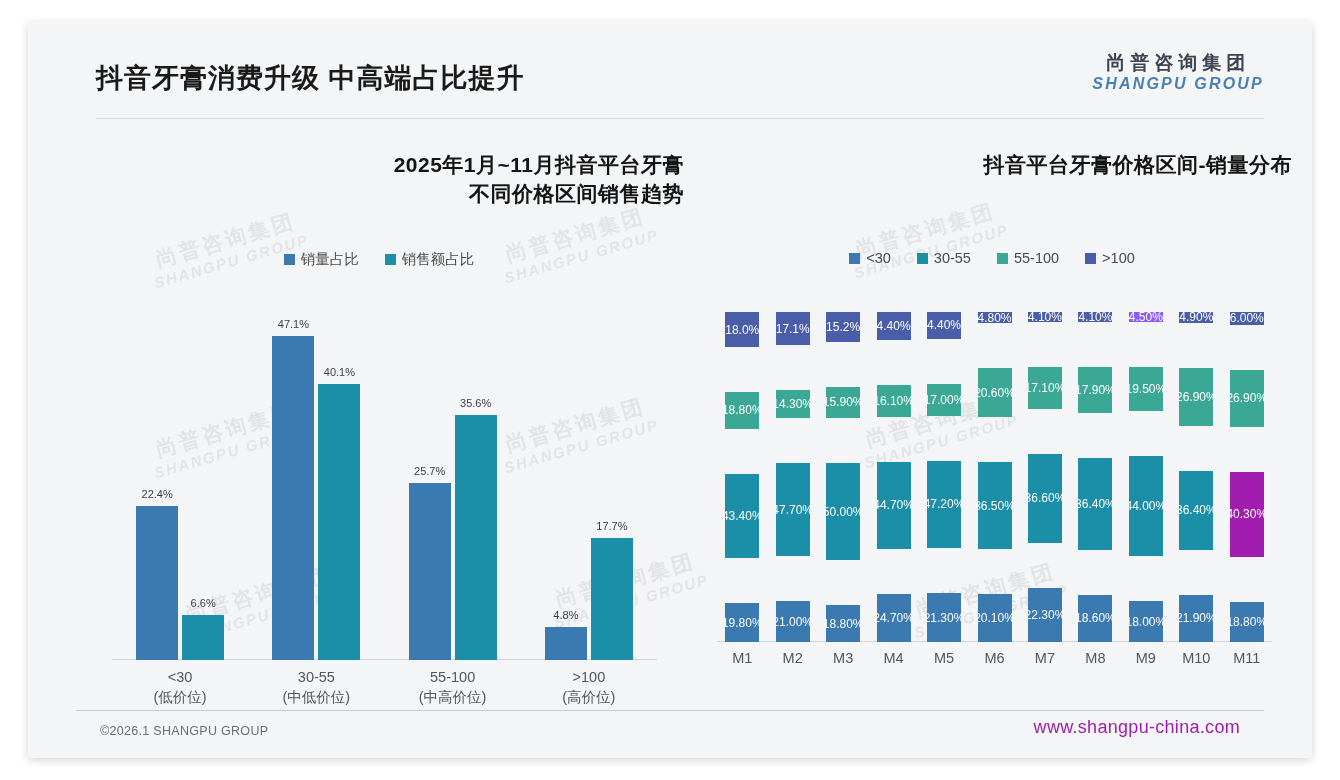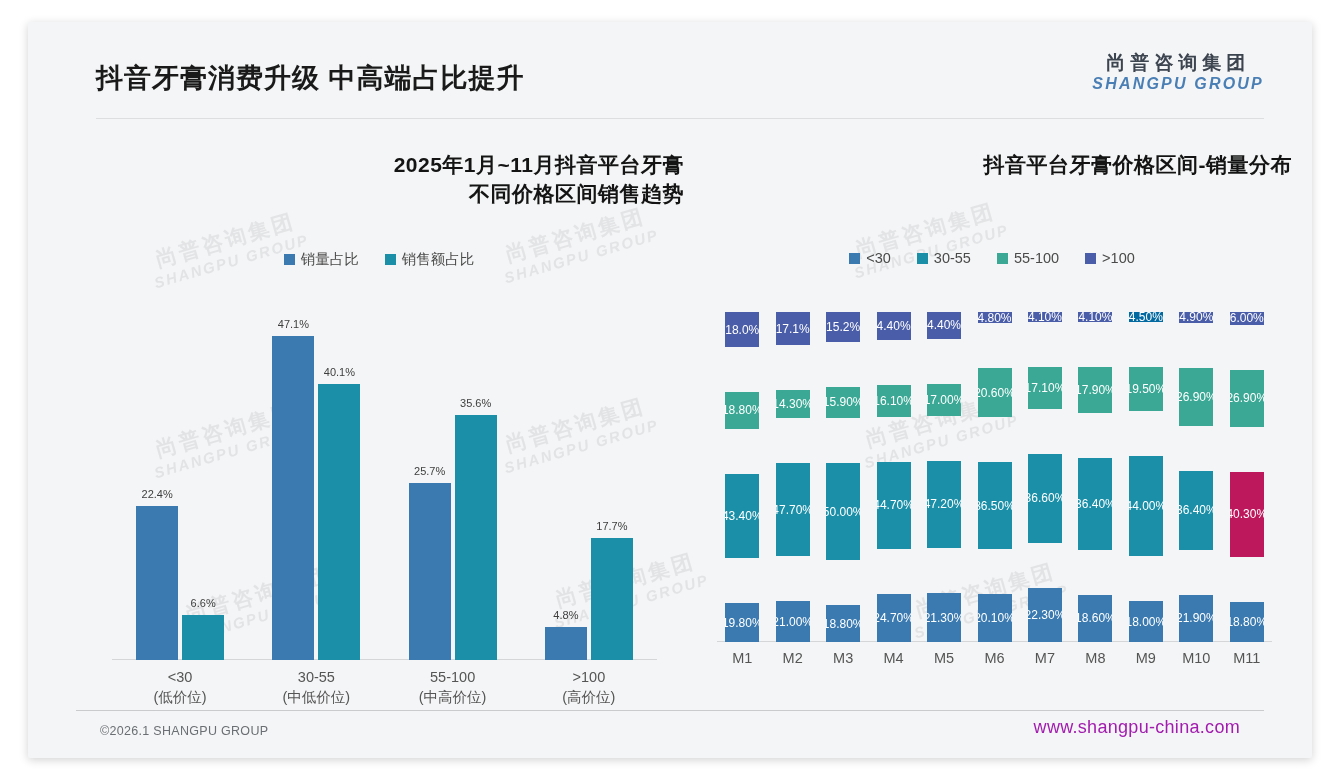--- a/index.html
+++ b/index.html
@@ -384,21 +384,21 @@
             <span>17.90%</span>
           </div>
           <div class="seg" style="height: 156px; background: rgb(27, 143, 168);">
             <span>36.40%</span>
           </div>
           <div class="seg" style="height: 79.7143px; background: rgb(58, 122, 176);">
             <span>18.60%</span>
           </div>
         </div>
         <div class="stack" style="left: 411.864px;">
-          <div class="seg" style="height: 17.2674px; background: #0369a1;">
+          <div class="seg" style="height: 17.2674px; background: #8b5cf6;">
             <span>4.50%</span>
           </div>
           <div class="seg" style="height: 74.8256px; background: rgb(58, 168, 148);">
             <span>19.50%</span>
           </div>
           <div class="seg" style="height: 168.837px; background: rgb(27, 143, 168);">
             <span>44.00%</span>
           </div>
           <div class="seg" style="height: 69.0698px; background: rgb(58, 122, 176);">
             <span>18.00%</span>
@@ -418,21 +418,21 @@
             <span>21.90%</span>
           </div>
         </div>
         <div class="stack" style="left: 512.773px;">
           <div class="seg" style="height: 21.5217px; background: rgb(74, 93, 168);">
             <span>6.00%</span>
           </div>
           <div class="seg" style="height: 96.4891px; background: rgb(58, 168, 148);">
             <span>26.90%</span>
           </div>
-          <div class="seg" style="height: 144.554px; background: #be185d;">
+          <div class="seg" style="height: 144.554px; background: #a21caf;">
             <span>40.30%</span>
           </div>
           <div class="seg" style="height: 67.4348px; background: rgb(58, 122, 176);">
             <span>18.80%</span>
           </div>
         </div>
       </div>
     <div class="xlabels-right" id="xlabels-right">
         <div class="xtick-r" style="left: 0px; width: 50.4545px;">M1</div>
         <div class="xtick-r" style="left: 50.4545px; width: 50.4545px;">M2</div>

